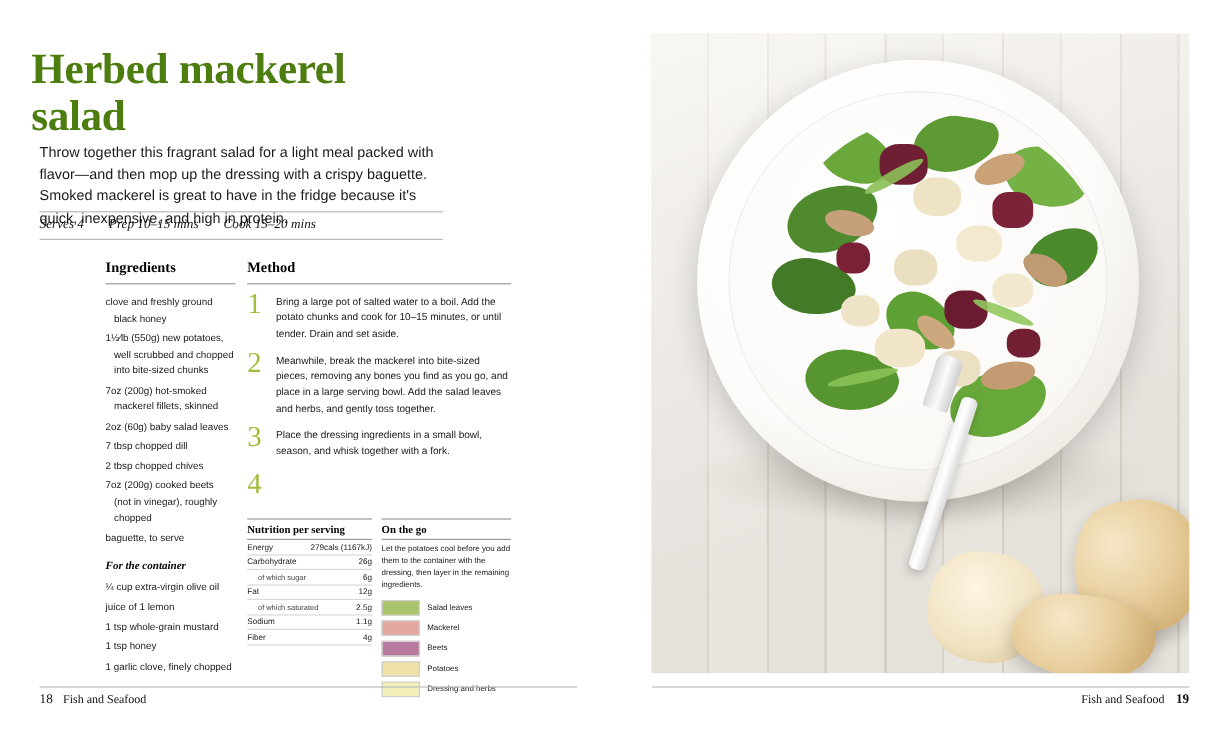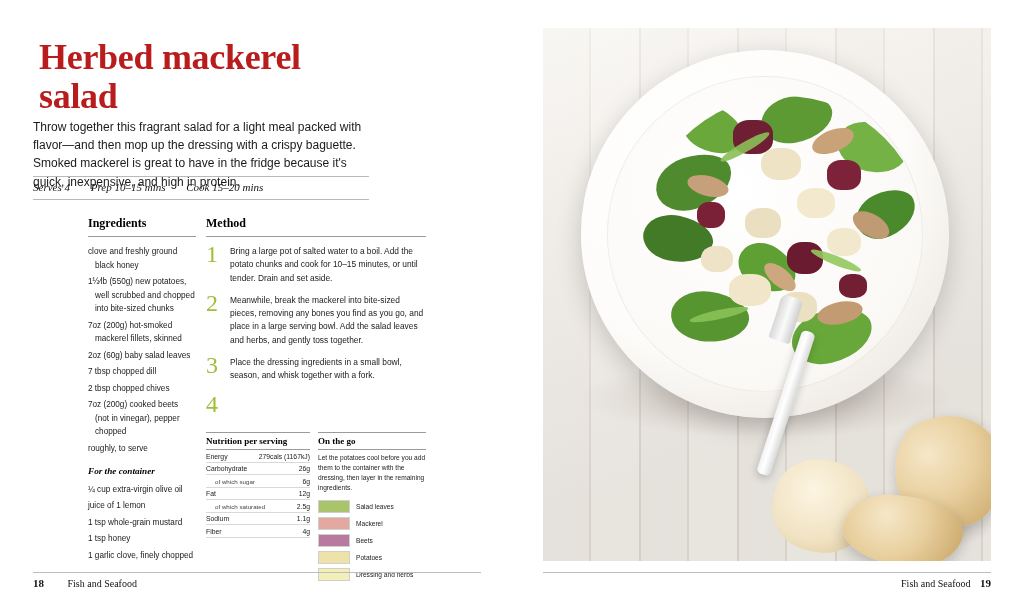--- a/index.html
+++ b/index.html
@@ -6,23 +6,23 @@
   body{
     width:1024px;height:612px;background:#ffffff;
     font-family:"Liberation Sans", sans-serif;color:#111;
     overflow:hidden;
   }
   .spread{position:relative;width:1024px;height:612px;}
 
   
   .left-page{position:absolute;left:0;top:0;width:512px;height:612px;background:#fff;}
   .title{
-    position:absolute;left:39px;top:38px;width:340px;
+    position:absolute;left:26px;top:38px;width:340px;
     font-family:"Liberation Serif", serif;font-weight:bold;
-    font-size:36px;line-height:1.08;letter-spacing:-0.3px;color:#b91c1c;
+    font-size:36px;line-height:1.08;letter-spacing:-0.3px;color:#4d7c0f;
   }
   .intro{
     position:absolute;left:33px;top:118px;width:330px;
     font-size:12px;line-height:1.52;color:#1a1a1a;
   }
   .meta-rule-top{position:absolute;left:33px;top:176px;width:336px;height:1px;background:#b9b9b9;}
   .meta{
     position:absolute;left:33px;top:181px;width:336px;
     font-family:"Liberation Serif", serif;font-style:italic;font-size:11px;color:#111;
   }
@@ -75,21 +75,21 @@
   .nutrow.sub .lbl{padding-left:9px;font-size:6.2px;color:#444;}
   .otg-txt{font-size:6.6px;line-height:1.5;color:#1a1a1a;margin-top:3px;}
   .legend{margin-top:7px;}
   .legrow{display:flex;align-items:center;margin-bottom:4px;}
   .swatch{width:30px;height:11px;margin-right:6px;border:0.5px solid #cfcfcf;}
   .legtxt{font-size:6.6px;color:#1a1a1a;}
 
   
   .foot-rule-l{position:absolute;left:33px;top:572px;width:448px;height:1px;background:#bdbdbd;}
   .foot-l{position:absolute;left:33px;top:577px;font-family:"Liberation Serif", serif;font-size:10px;color:#111;}
-  .foot-l .pg{font-weight:bold;font-size:11px;margin-right:21px;}
+  .foot-l .pg{font-weight:normal;font-size:11px;margin-right:6px;}
 
   .foot-rule-r{position:absolute;left:543px;top:572px;width:448px;height:1px;background:#bdbdbd;}
   .foot-r{position:absolute;right:33px;top:577px;font-family:"Liberation Serif", serif;font-size:10px;color:#111;text-align:right;}
   .foot-r .pg{font-weight:bold;font-size:11px;margin-left:7px;}
 
   
   .photo{
     position:absolute;left:543px;top:28px;width:448px;height:533px;
     overflow:hidden;background:#efe9e2;
   }
@@ -180,23 +180,23 @@
           </div>
           <div class="it">
             <span>7oz (200g) hot-smoked</span>
             <span class="indent">mackerel fillets, skinned</span>
           </div>
           <div class="it">2oz (60g) baby salad leaves</div>
           <div class="it">7 tbsp chopped dill</div>
           <div class="it">2 tbsp chopped chives</div>
           <div class="it">
             <span>7oz (200g) cooked beets</span>
-            <span class="indent">(not in vinegar), pepper chopped</span>
-          </div>
-          <div class="it">roughly, to serve</div>
+            <span class="indent">(not in vinegar), roughly chopped</span>
+          </div>
+          <div class="it">baguette, to serve</div>
 
           <div class="dressing-head">For the container</div>
           <div class="it">¼ cup extra-virgin olive oil</div>
           <div class="it">juice of 1 lemon</div>
           <div class="it">1 tsp whole-grain mustard</div>
           <div class="it">1 tsp honey</div>
           <div class="it">1 garlic clove, finely chopped</div>
         </div>
       </div>
 

